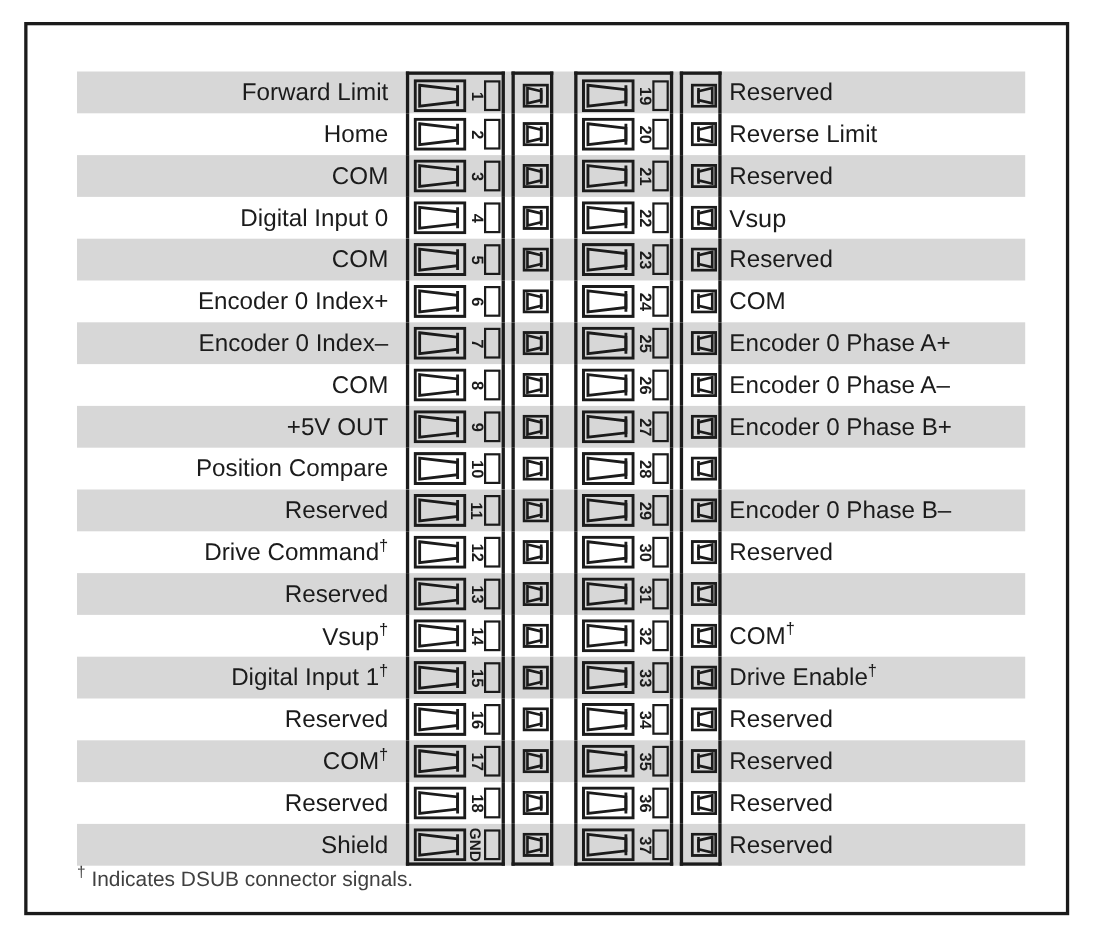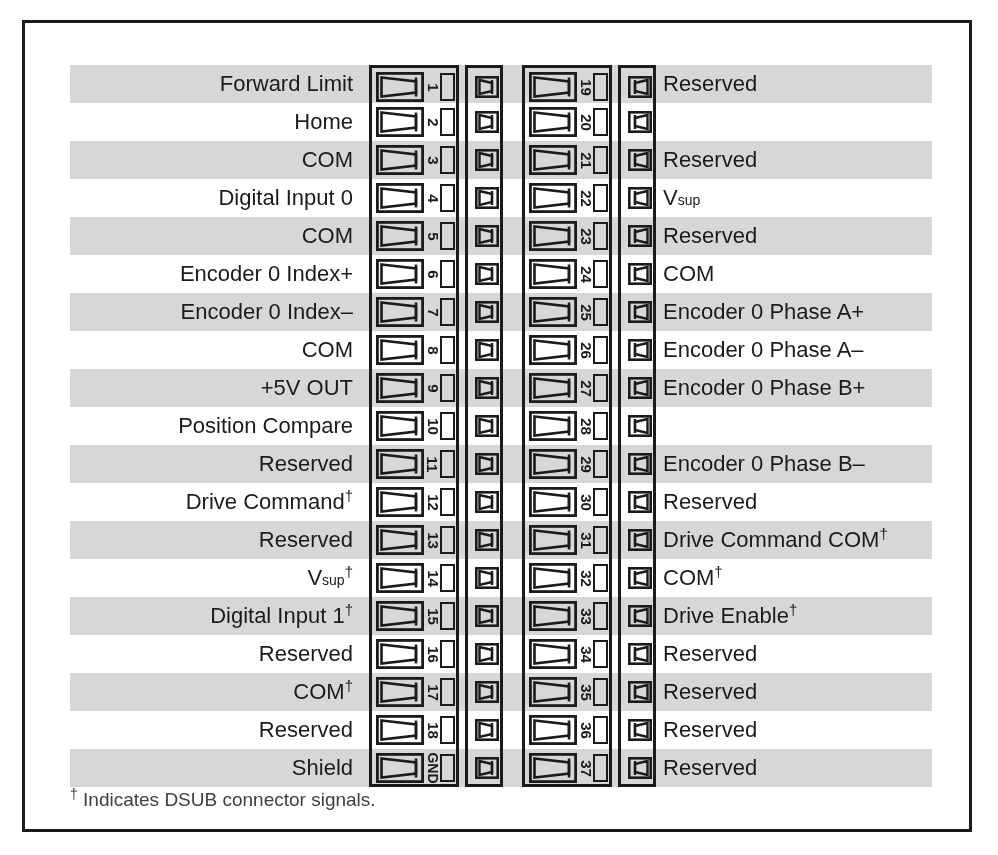--- a/index.html
+++ b/index.html
@@ -56,21 +56,21 @@
     text-align:left;
     padding-left:10px;
     box-sizing:border-box;
   }
   .label sup{
     font-size:15px;
     vertical-align:super;
     line-height:0;
   }
   .label .sub{
-    font-size:14px;
+    font-size:23px;
   }
   
   .grp{
     position:absolute;
     top:0; height:38px;
     box-sizing:border-box;
     border-left:3px solid #1b1b1b;
     border-right:3px solid #1b1b1b;
   }
   .grp.first{ border-top:3px solid #1b1b1b; }
@@ -236,20 +236,21 @@
           <div class="dsub">
             <svg width="24" height="22" viewBox="0 0 24 22">
               <g transform="translate(24,0) scale(-1,1)">
                 <rect x="1.3" y="1.3" width="21.4" height="19.4" fill="none" stroke="#1b1b1b" stroke-width="2.6"></rect>
                 <path d="M 4.5 4 L 17 7 L 17 15 L 4.5 18 Z" fill="none" stroke="#1b1b1b" stroke-width="2.4"></path>
                 <line x1="17" y1="4" x2="17" y2="18" stroke="#1b1b1b" stroke-width="2.4"></line>
               </g>
             </svg>
           </div>
         </div>
+        <div class="label right">Reverse Limit</div>
       </div>
       <div class="row shaded" style="top: 118px;">
         <div class="label left">COM</div>
         <div class="grp gA">
           <div class="term">
             <svg width="48" height="30" viewBox="0 0 48 30">
               <rect x="1.4" y="1.4" width="45.2" height="27.2" fill="none" stroke="#1b1b1b" stroke-width="2.8"></rect>
               <path d="M 5.5 5.5 L 40 9.5 L 40 20.5 L 5.5 24.5 Z" fill="none" stroke="#1b1b1b" stroke-width="2.6"></path>
               <line x1="40" y1="5.5" x2="40" y2="24.5" stroke="#1b1b1b" stroke-width="2.6"></line>
             </svg>
@@ -784,21 +785,20 @@
           <div class="dsub">
             <svg width="24" height="22" viewBox="0 0 24 22">
               <g transform="translate(24,0) scale(-1,1)">
                 <rect x="1.3" y="1.3" width="21.4" height="19.4" fill="none" stroke="#1b1b1b" stroke-width="2.6"></rect>
                 <path d="M 4.5 4 L 17 7 L 17 15 L 4.5 18 Z" fill="none" stroke="#1b1b1b" stroke-width="2.4"></path>
                 <line x1="17" y1="4" x2="17" y2="18" stroke="#1b1b1b" stroke-width="2.4"></line>
               </g>
             </svg>
           </div>
         </div>
-        <div class="label right">Drive Command COM<sup>†</sup></div>
       </div>
       <div class="row" style="top: 536px;">
         <div class="label left">V<span class="sub">sup</span><sup>†</sup></div>
         <div class="grp gA">
           <div class="term">
             <svg width="48" height="30" viewBox="0 0 48 30">
               <rect x="1.4" y="1.4" width="45.2" height="27.2" fill="none" stroke="#1b1b1b" stroke-width="2.8"></rect>
               <path d="M 5.5 5.5 L 40 9.5 L 40 20.5 L 5.5 24.5 Z" fill="none" stroke="#1b1b1b" stroke-width="2.6"></path>
               <line x1="40" y1="5.5" x2="40" y2="24.5" stroke="#1b1b1b" stroke-width="2.6"></line>
             </svg>

